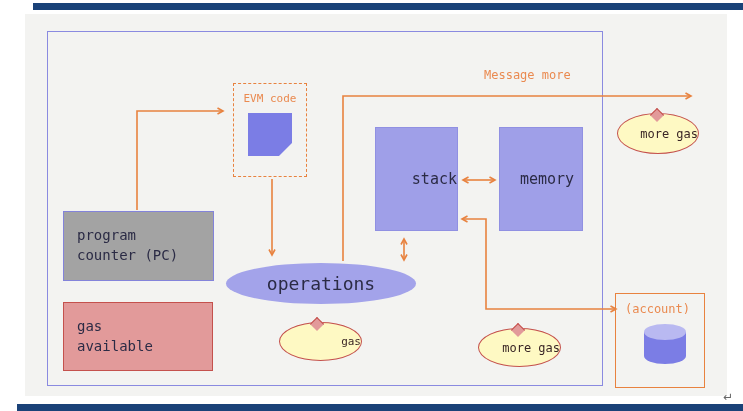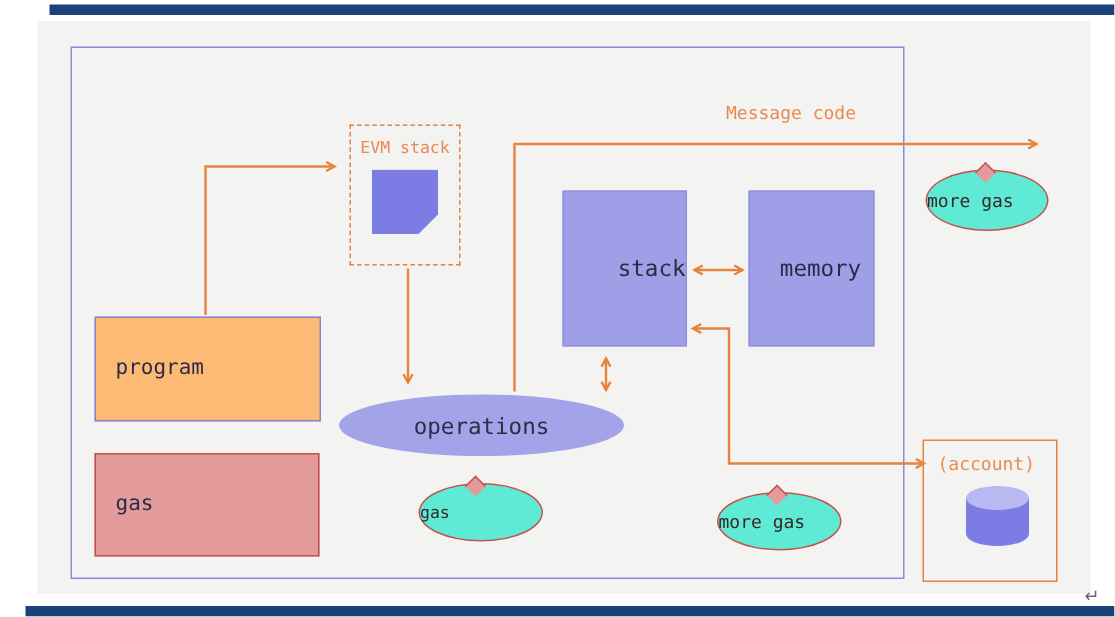--- a/index.html
+++ b/index.html
@@ -8,41 +8,41 @@
     font-family:"DejaVu Sans Mono","Liberation Mono",monospace;
   }
   .abs{position:absolute;}
   .navy-bar{background:#1a4278;}
   #top-bar{left:33px;top:3px;width:710px;height:7px;}
   #bottom-bar{left:17px;top:404px;width:726px;height:7px;}
   #canvas{left:25px;top:14px;width:702px;height:382px;background:#f3f3f1;}
   #outer-box{left:47px;top:31px;width:556px;height:355px;border:1.5px solid #8a8ae0;box-sizing:border-box;}
 
   .node{box-sizing:border-box;display:flex;align-items:center;color:#2b2b45;}
-  .purple{background:#fdba74;border:1px solid #8383da;}
+  .purple{background:#a3a3a3;border:1px solid #8383da;}
   .red{background:#e29a9a;border:1.5px solid #c4514d;}
 
   #pc-box{left:63px;top:211px;width:151px;height:70px;padding-left:13px;font-size:14px;line-height:1.4;}
   #gas-box{left:63px;top:302px;width:150px;height:69px;padding-left:13px;font-size:14px;line-height:1.4;}
   #stack-box{left:375px;top:127px;width:83px;height:104px;justify-content:flex-end;font-size:15px;background:#9f9fe8;border:1px solid #9090e2;}
   #memory-box{left:499px;top:127px;width:84px;height:104px;justify-content:center;font-size:15px;background:#9f9fe8;border:1px solid #9090e2;padding-left:12px;}
 
   #evm-box{left:233px;top:83px;width:74px;height:94px;border:1.5px dashed #e8823f;box-sizing:border-box;
     display:flex;flex-direction:column;align-items:center;}
   #evm-label{margin-top:8px;font-size:11px;color:#ea8a50;}
   .note{width:44px;height:43px;margin-top:8px;background:#7b7de5;position:relative;
     clip-path:polygon(0 0,100% 0,100% calc(100% - 13px),calc(100% - 13px) 100%,0 100%);}
   .note::after{content:'';position:absolute;right:13px;bottom:0;width:13px;height:13px;
     background:#c8c8f4;clip-path:polygon(100% 0,100% 100%,0 100%);transform:translateX(13px);}
 
   #operations{left:226px;top:263px;width:190px;height:41px;background:#a3a3ea;border-radius:50%;
-    display:flex;align-items:center;justify-content:center;font-size:15px;color:#2b2b45;}
+    display:flex;align-items:center;justify-content:center;font-size:18px;color:#2b2b45;}
 
-  .bubble{background:#5eead4;border:1.5px solid #c4514d;border-radius:50%;
-    display:flex;align-items:center;justify-content:flex-start;color:#3a2626;box-sizing:border-box;}
+  .bubble{background:#fef9c3;border:1.5px solid #c4514d;border-radius:50%;
+    display:flex;align-items:center;justify-content:flex-end;color:#3a2626;box-sizing:border-box;}
   .tail{position:absolute;width:9px;height:9px;background:#e29a9a;
     border-left:1.5px solid #c4514d;border-top:1.5px solid #c4514d;transform:rotate(45deg);}
   #gas-bubble{left:279px;top:322px;width:83px;height:39px;font-size:11px;}
   #gas-bubble .tail{left:32px;top:-4px;}
   #more-gas-top{left:617px;top:113px;width:82px;height:41px;font-size:12px;}
   #more-gas-top .tail{left:34px;top:-4px;}
   #more-gas-bottom{left:478px;top:328px;width:83px;height:39px;font-size:12px;}
   #more-gas-bottom .tail{left:34px;top:-4px;}
 
   #message-call-label{left:484px;top:68px;font-size:12px;color:#ea8a50;}
@@ -59,31 +59,33 @@
 </head>
 <body>
 
 <div class="abs navy-bar" id="top-bar"></div>
 <div class="abs" id="canvas"></div>
 <div class="abs" id="outer-box"></div>
 
 <div class="abs node purple" id="pc-box">
   <div>
     <div>program</div>
+    <div>counter (PC)</div>
   </div>
 </div>
 
 <div class="abs node red" id="gas-box">
   <div>
     <div>gas</div>
+    <div>available</div>
   </div>
 </div>
 
 <div class="abs" id="evm-box">
-  <div id="evm-label">EVM stack</div>
+  <div id="evm-label">EVM code</div>
   <div class="note"></div>
 </div>
 
 <div class="abs node" id="stack-box">
   <span>stack</span>
 </div>
 <div class="abs node" id="memory-box">
   <span>memory</span>
 </div>
 
@@ -97,21 +99,21 @@
 </div>
 <div class="abs bubble" id="more-gas-top">
   <div class="tail"></div>
   <span>more gas</span>
 </div>
 <div class="abs bubble" id="more-gas-bottom">
   <div class="tail"></div>
   <span>more gas</span>
 </div>
 
-<div class="abs" id="message-call-label">Message code</div>
+<div class="abs" id="message-call-label">Message more</div>
 
 <div class="abs" id="storage-box">
   <div id="storage-label">
     <div>(account)</div>
   </div>
   <svg width="48" height="46" viewBox="0 0 48 46">
     <path d="M3,10 v24 a21,8 0 0 0 42,0 v-24 z" fill="#7b7de5"></path>
     <ellipse cx="24" cy="10" rx="21" ry="8" fill="#b9b9f1"></ellipse>
   </svg>
 </div>

